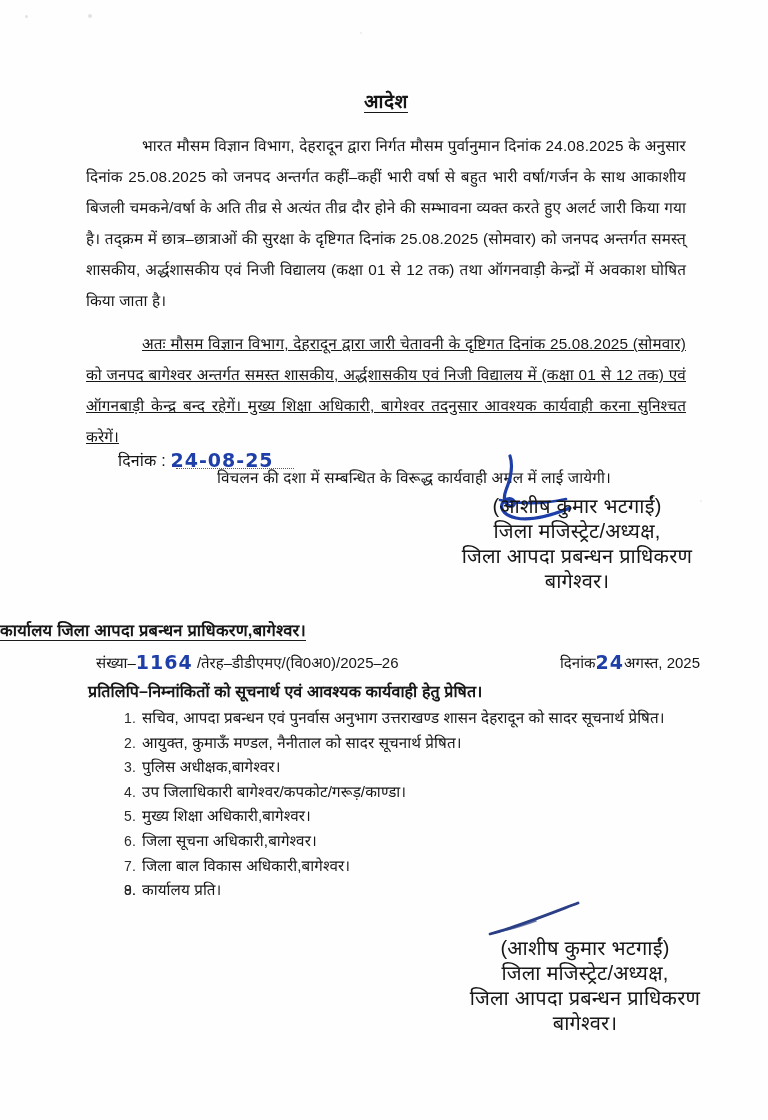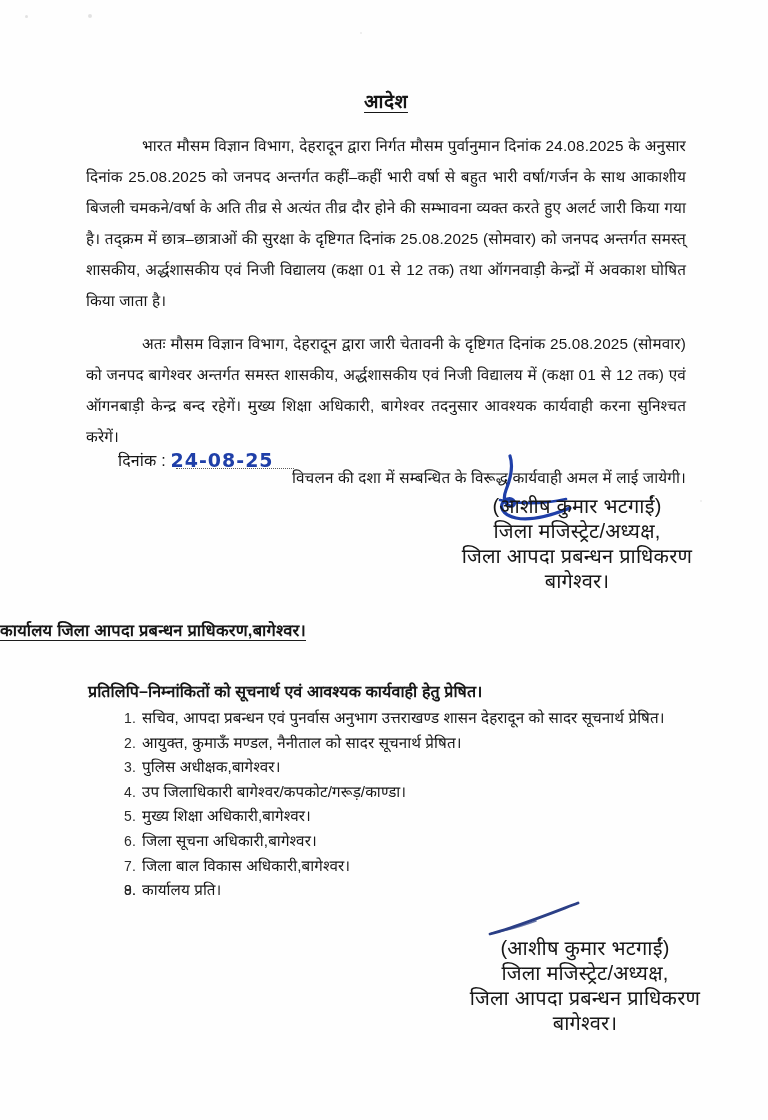--- a/index.html
+++ b/index.html
@@ -51,22 +51,22 @@
 
   .para {
     font-size: 15.3px;
     line-height: 31px;
     text-align: justify;
     text-justify: inter-word;
     margin: 16px 0 6px 0;
     text-indent: 56px;
     letter-spacing: .15px;
   }
-  .para.second { margin-top: 12px; }
-  .para.third  { margin-top: 10px; text-align: right; }
+  .para.second { margin-top: 12px; text-decoration: underline; }
+  .para.third  { margin-top: 10px; text-align: center; }
 
   .date-line {
     position: absolute;
     left: 86px;
     top: 448px;
     font-size: 16px;
     letter-spacing: .2px;
     margin-left: 32px;
   }
   .ink {
@@ -199,20 +199,29 @@
     <div>(आशीष कुमार भटगाईं)</div>
     <div>जिला मजिस्ट्रेट/अध्यक्ष,</div>
     <div>जिला आपदा प्रबन्धन प्राधिकरण</div>
     <div>बागेश्वर।</div>
   </div>
 
   <div class="office-head">
     <span>कार्यालय जिला आपदा प्रबन्धन प्राधिकरण,बागेश्वर।</span>
   </div>
 
+  <div class="ref-row">
+    <div class="ref-left">
+      <span>संख्या–</span><span class="ink">1164</span>
+      <span>/तेरह–डीडीएमए/(वि0अ0)/2025–26</span>
+    </div>
+    <div class="ref-right">
+      <span>दिनांक</span><span class="ink">24</span><span>अगस्त, 2025</span>
+    </div>
+  </div>
 
   <div class="copy-intro">प्रतिलिपि–निम्नांकितों को सूचनार्थ एवं आवश्यक कार्यवाही हेतु प्रेषित।</div>
 
   <ol class="copy-list">
     <li><span class="num">1.</span><span>सचिव, आपदा प्रबन्धन एवं पुनर्वास अनुभाग उत्तराखण्ड शासन देहरादून को सादर सूचनार्थ प्रेषित।</span></li>
     <li><span class="num">2.</span><span>आयुक्त, कुमाऊँ मण्डल, नैनीताल को सादर सूचनार्थ प्रेषित।</span></li>
     <li><span class="num">3.</span><span>पुलिस अधीक्षक,बागेश्वर।</span></li>
     <li><span class="num">4.</span><span>उप जिलाधिकारी बागेश्वर/कपकोट/गरूड़/काण्डा।</span></li>
     <li><span class="num">5.</span><span>मुख्य शिक्षा अधिकारी,बागेश्वर।</span></li>
     <li><span class="num">6.</span><span>जिला सूचना अधिकारी,बागेश्वर।</span></li>

